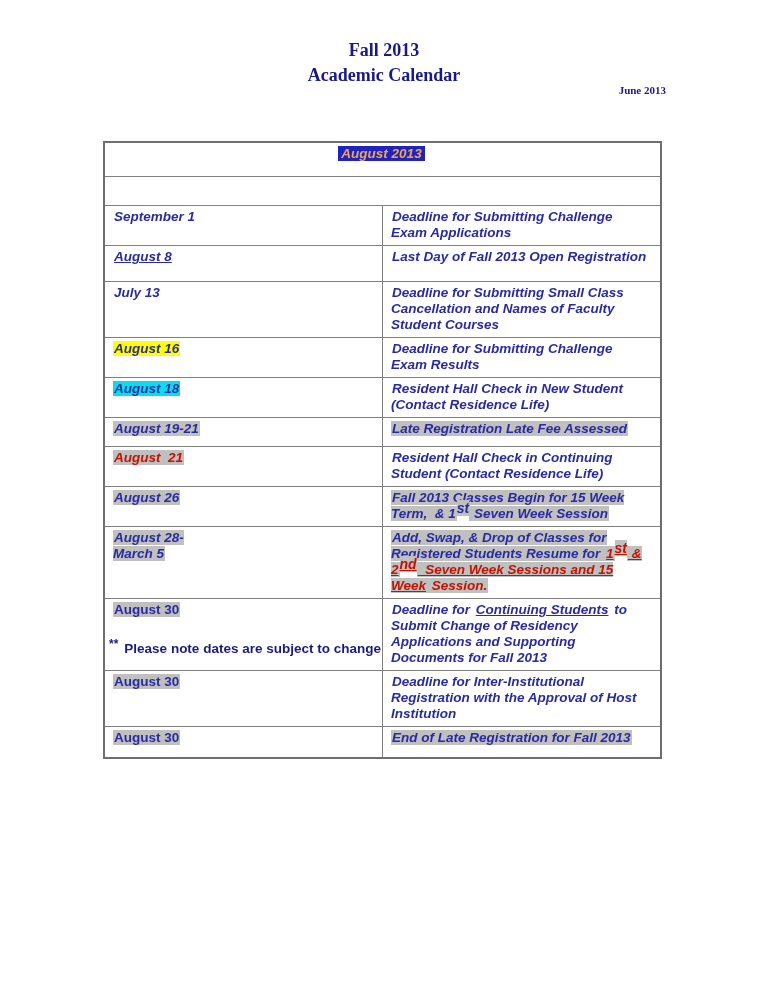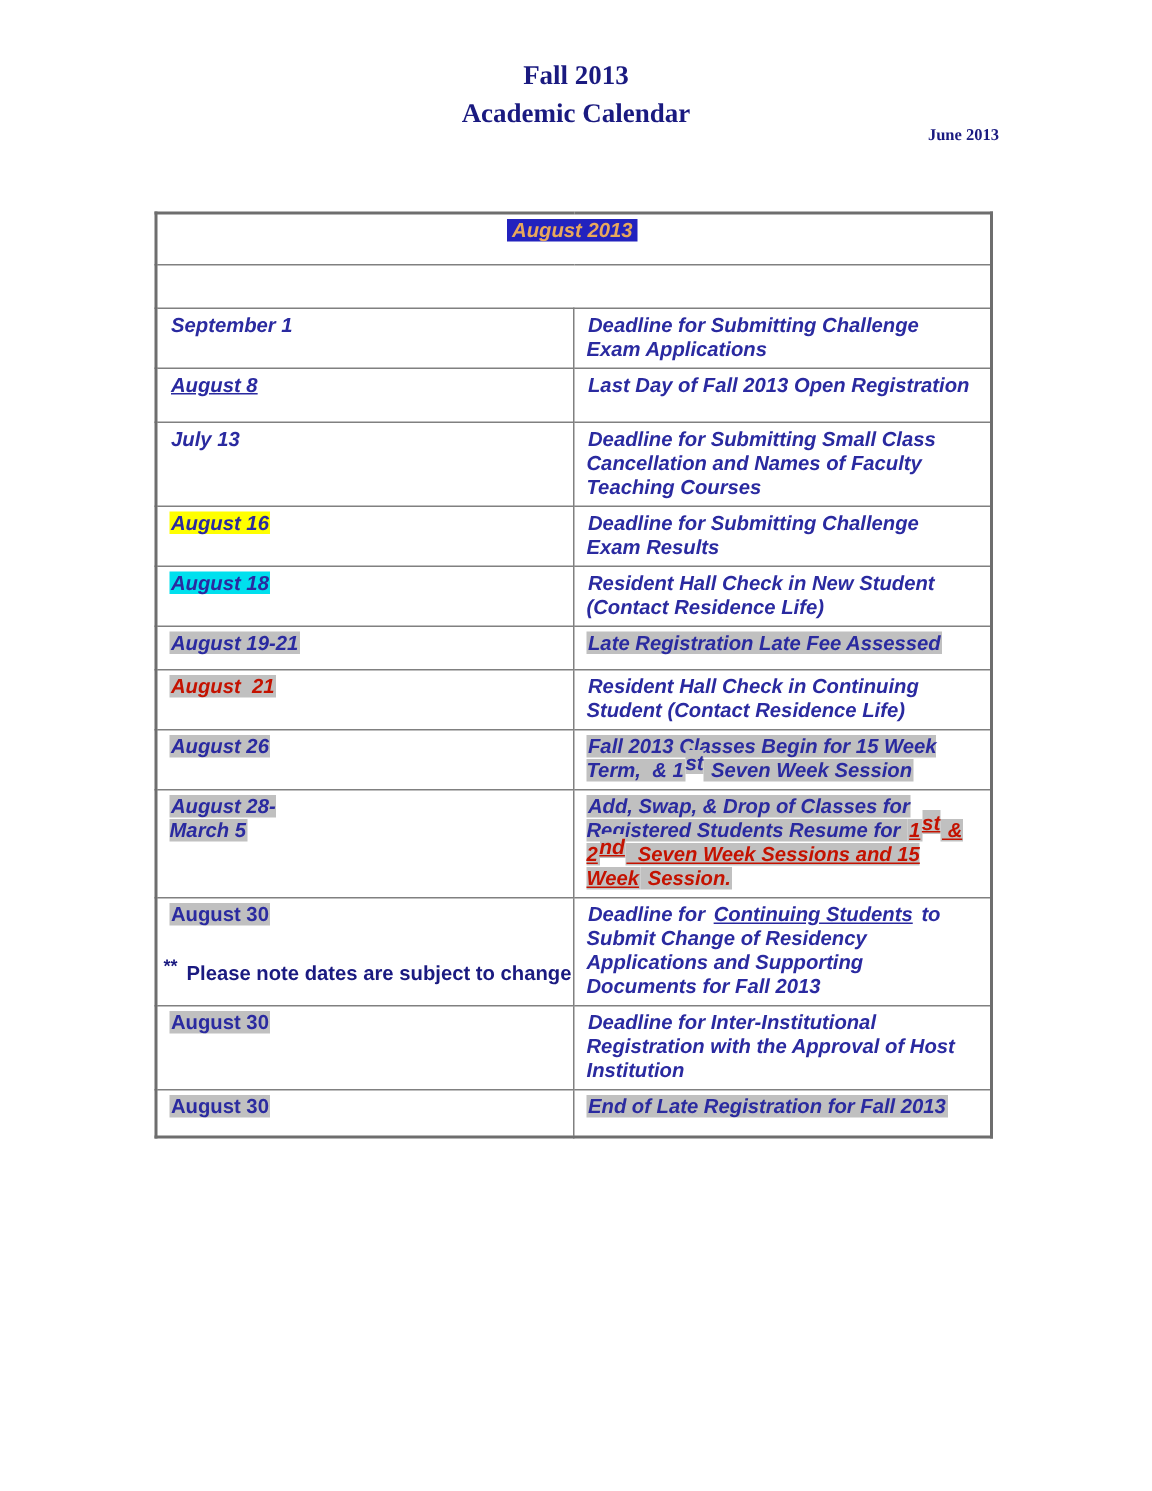--- a/index.html
+++ b/index.html
@@ -93,21 +93,21 @@
     <tr>
           <td class="date-cell" style="height: 28px;"><span class="seg date-text">September 1</span></td>
           <td class="event-cell"><span class="seg">Deadline for Submitting Challenge Exam Applications</span></td>
         </tr>
         <tr>
           <td class="date-cell" style="height: 28px; text-decoration: underline;"><span class="seg date-text">August 8</span></td>
           <td class="event-cell"><span class="seg">Last Day of Fall 2013 Open Registration</span></td>
         </tr>
         <tr>
           <td class="date-cell" style="height: 28px;"><span class="seg date-text">July 13</span></td>
-          <td class="event-cell"><span class="seg">Deadline for Submitting Small Class Cancellation and Names of Faculty Teaching Courses</span></td>
+          <td class="event-cell"><span class="seg">Deadline for Submitting Small Class Cancellation and Names of Faculty Student Courses</span></td>
         </tr>
         <tr>
           <td class="date-cell" style="height: 24px;"><span class="seg date-text hl-yellow">August 16</span></td>
           <td class="event-cell"><span class="seg">Deadline for Submitting Challenge Exam Results</span></td>
         </tr>
         <tr>
           <td class="date-cell" style="height: 31px;"><span class="seg date-text hl-cyan">August 18</span></td>
           <td class="event-cell"><span class="seg">Resident Hall Check in New Student (Contact Residence Life)</span></td>
         </tr>
         <tr>

